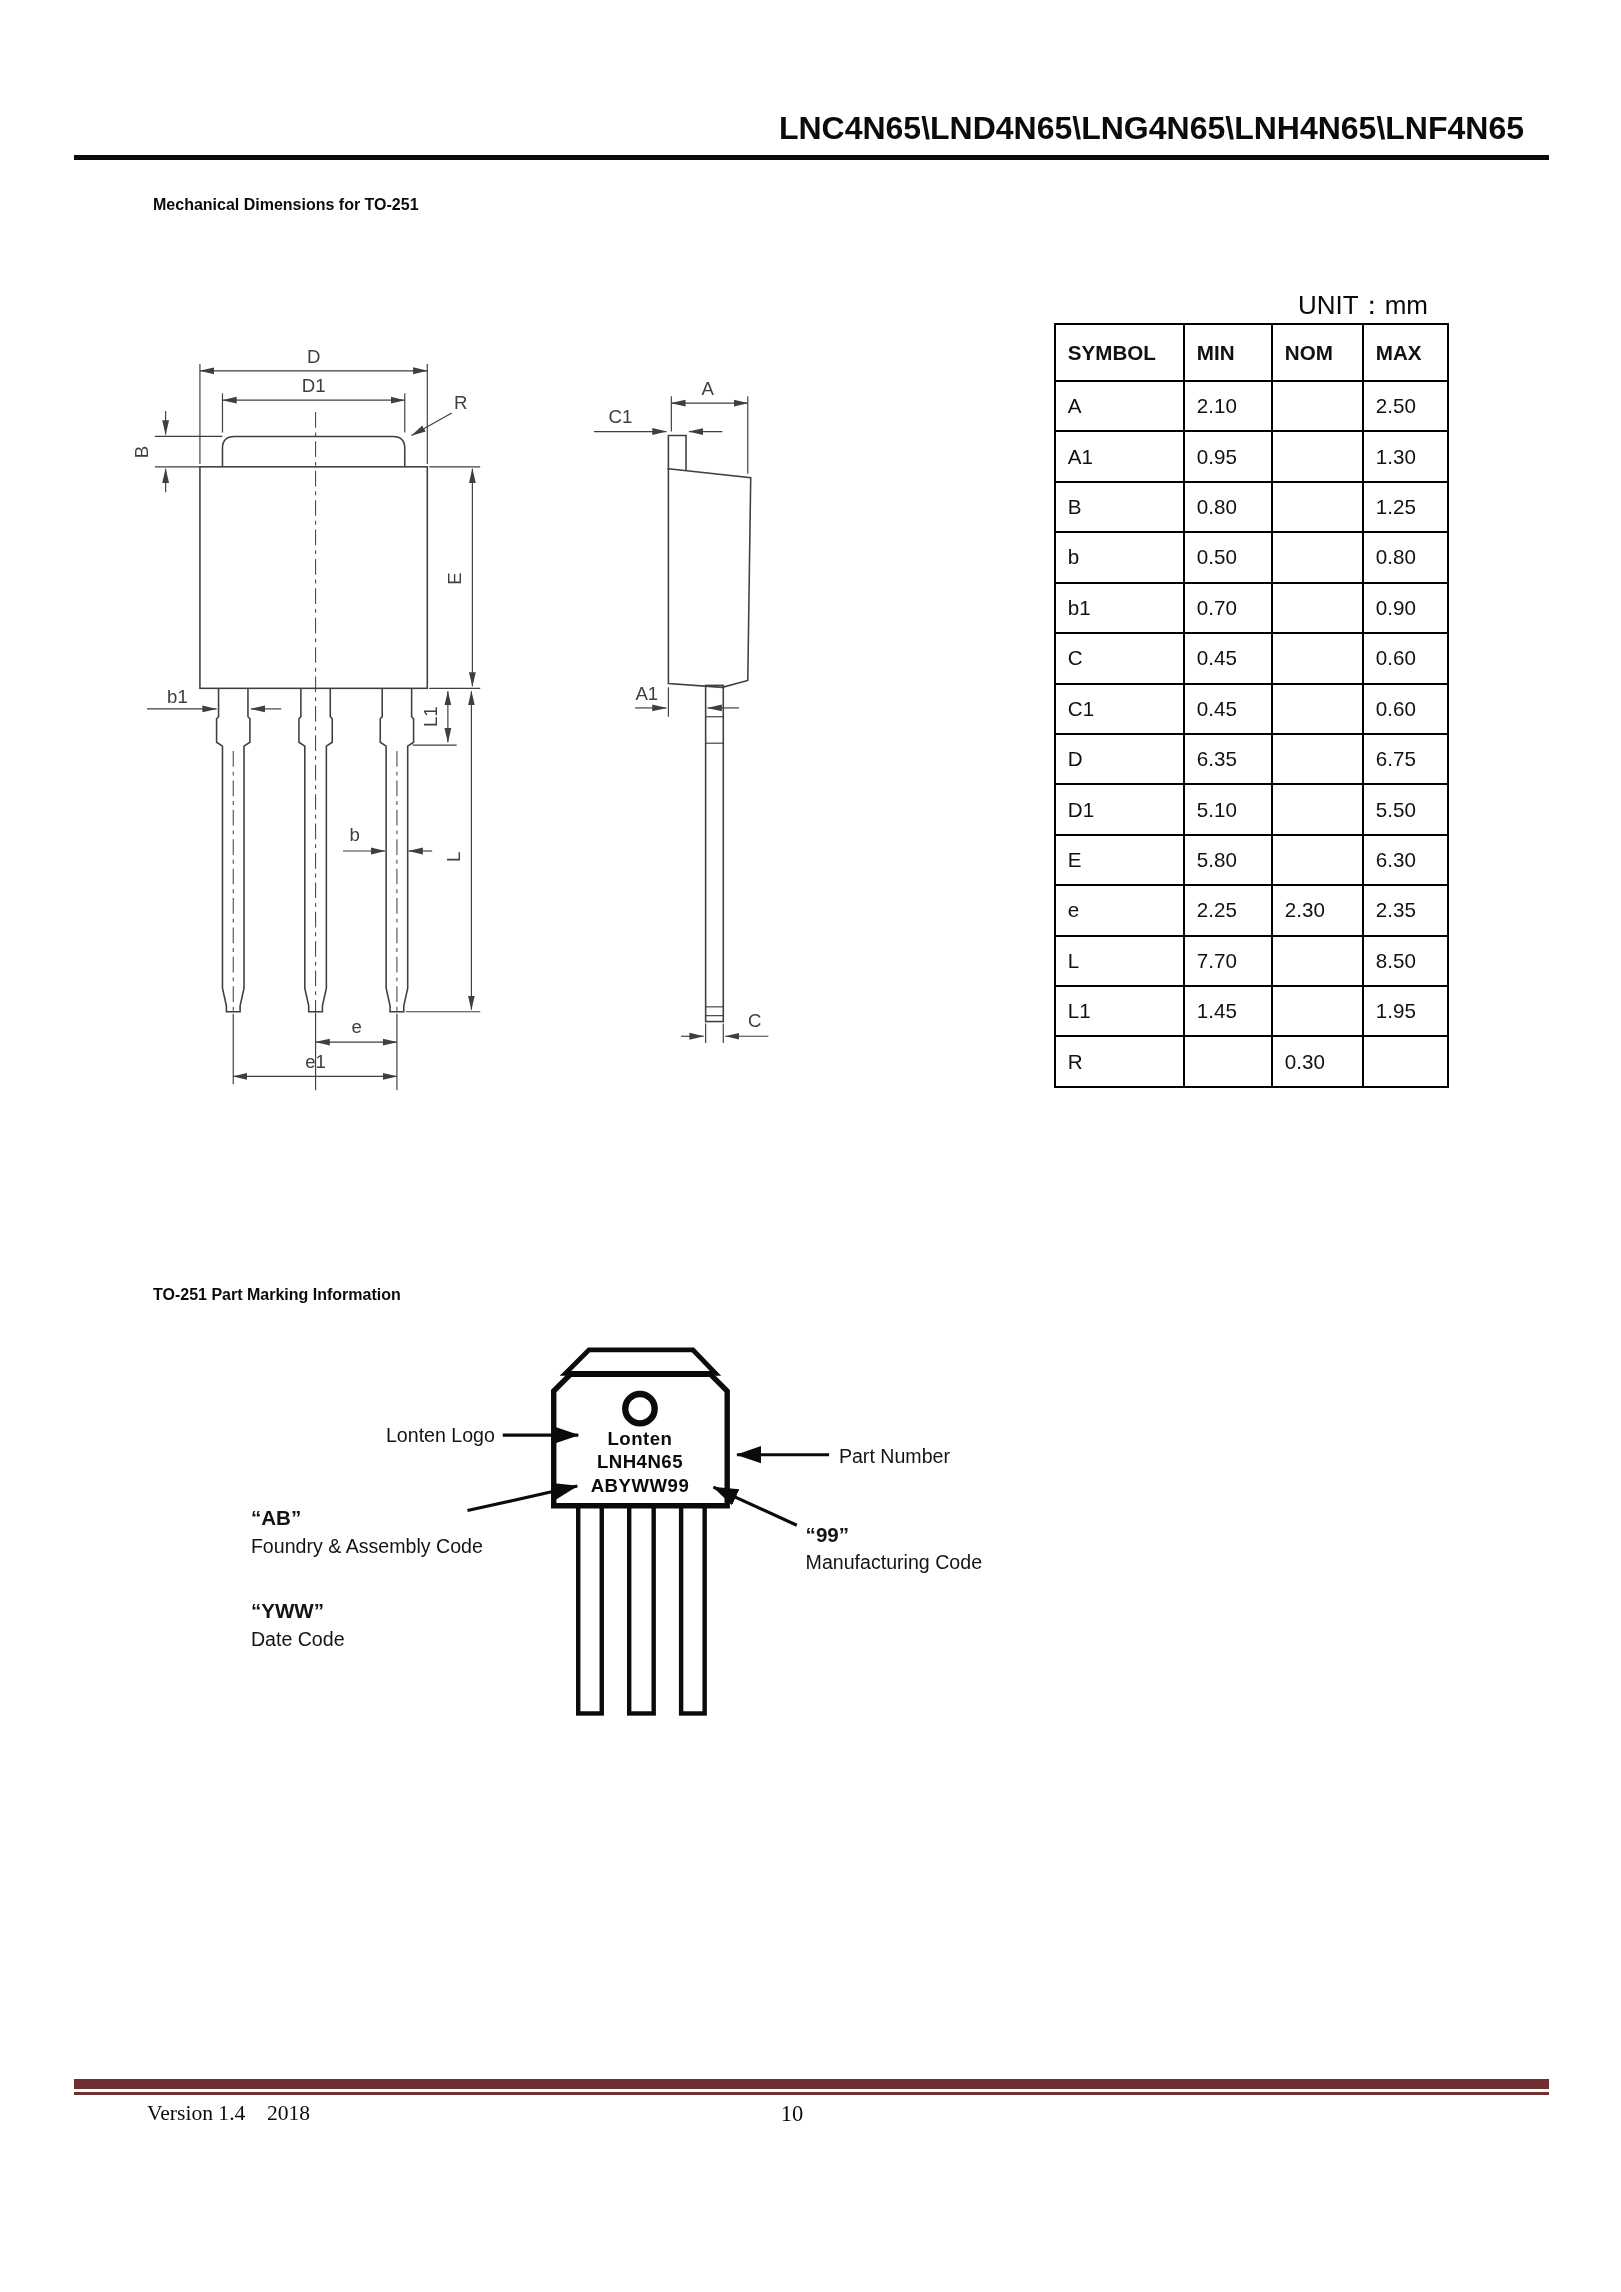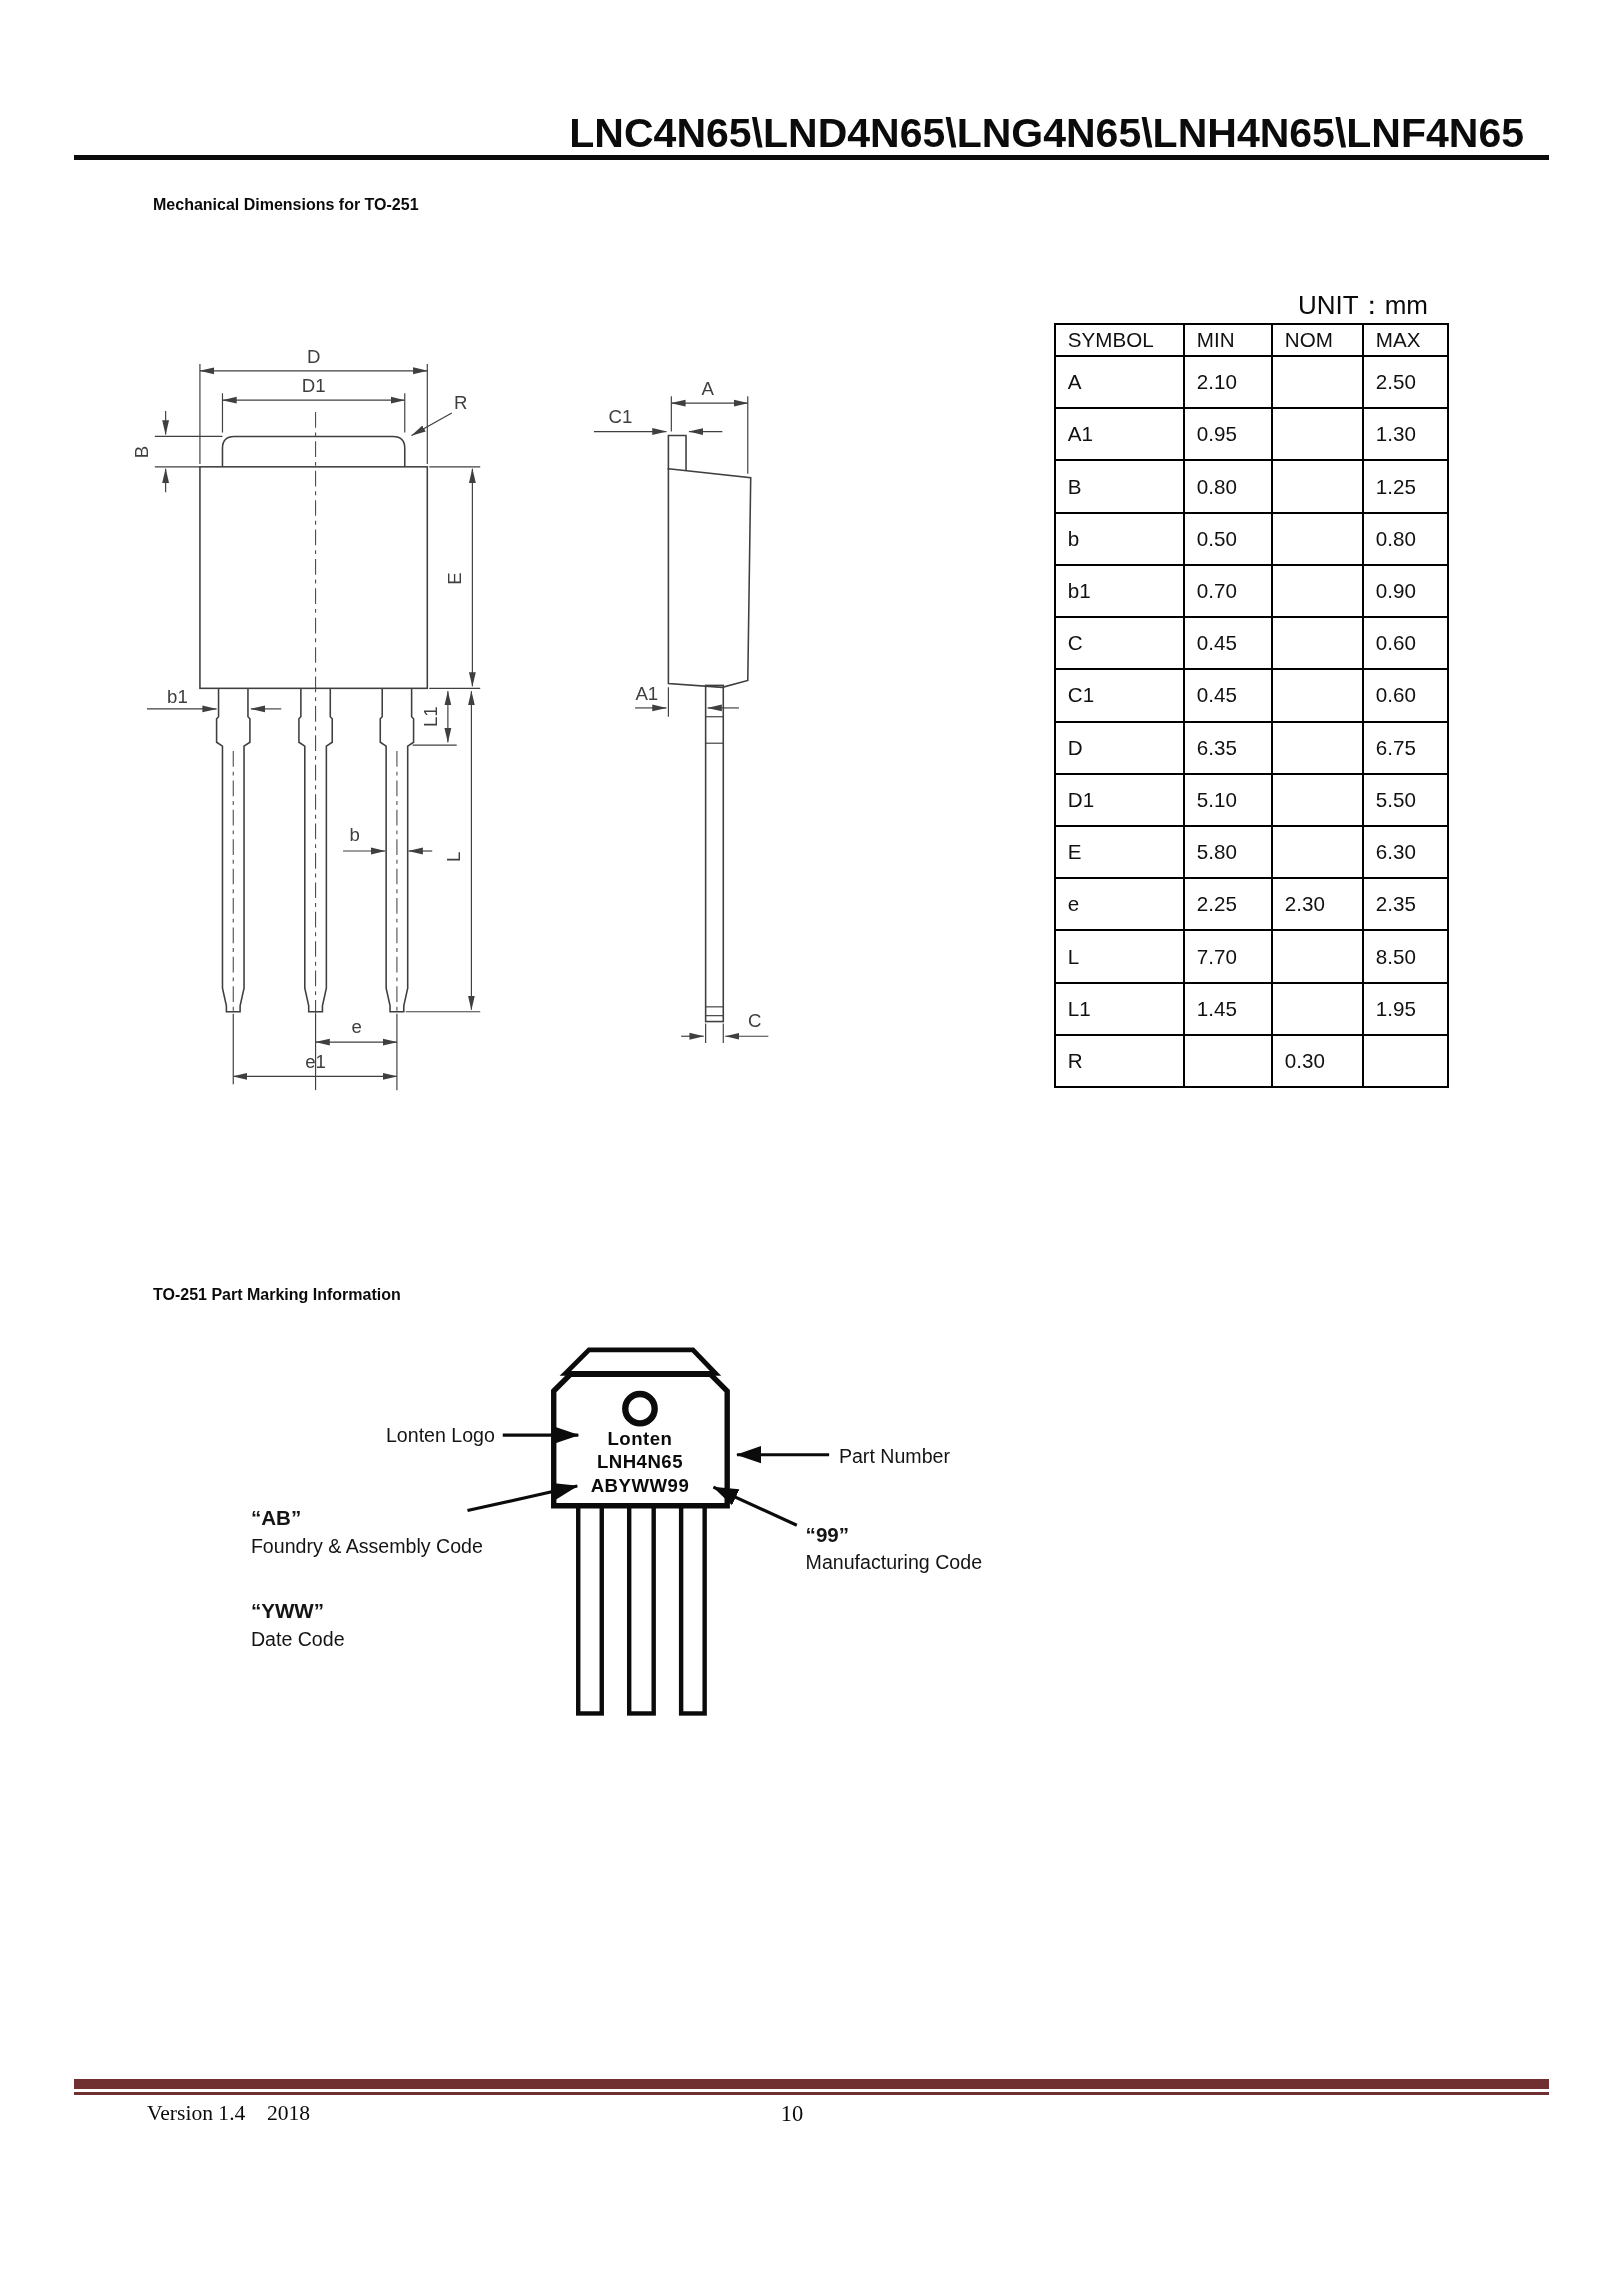--- a/index.html
+++ b/index.html
@@ -3,36 +3,36 @@
 <meta charset="utf-8">
 <style>
   * { margin:0; padding:0; box-sizing:border-box; }
   body { background:#888; font-family:"Liberation Sans", sans-serif; }
   #page {
     position:relative; width:1621px; height:2293px; background:#ffffff;
     margin:0 auto; overflow:hidden; color:#111;
   }
   .hdr-part {
     position:absolute; right:97px; top:110px;
-    font-size:41px; font-weight:bold; letter-spacing:0px; color:#0b0b0b;
+    font-size:32px; font-weight:bold; letter-spacing:0px; color:#0b0b0b;
     font-family:"Liberation Sans", sans-serif;
   }
   .hdr-rule { position:absolute; left:74px; top:155px; width:1475px; height:4.9px; background:#0b0b0b; }
   .sec-title { position:absolute; left:153px; font-size:16px; font-weight:bold; color:#0b0b0b; }
   #mech-title { top:196px; }
   #mark-title { top:1286px;text-align:center; }
   .unit-label { position:absolute; left:1240px; top:288px; width:188px; text-align:right; font-size:26px; color:#0b0b0b; }
 
   
   .dtable {
     position:absolute; left:1054px; top:323px; width:395px; height:765px;
     border:2px solid #000; display:flex; flex-direction:column; background:#fff;
   }
   .trow { display:flex; flex:1; border-top:2px solid #000; }
-  .trow.head { flex:none; height:30px; border-top:none; font-weight:normal; }
+  .trow.head { flex:none; height:55px; border-top:none; font-weight:bold; }
   .trow > div {
     display:flex; align-items:center; padding-left:11.8px;
     border-left:2px solid #000; font-size:20.6px; overflow:hidden;
   }
   .trow > div:first-child { border-left:none; }
   .c0 { width:127px; } .c1 { width:88px; } .c2 { width:91px; } .c3 { flex:1; }
 
   
   svg text { stroke:none; }
   .thin line, .thin path, .thin rect { stroke:#3f3f3f; stroke-width:1.6; fill:none; }

